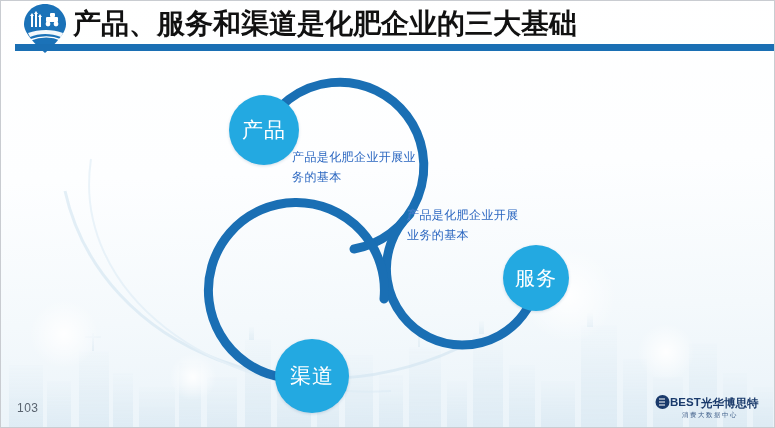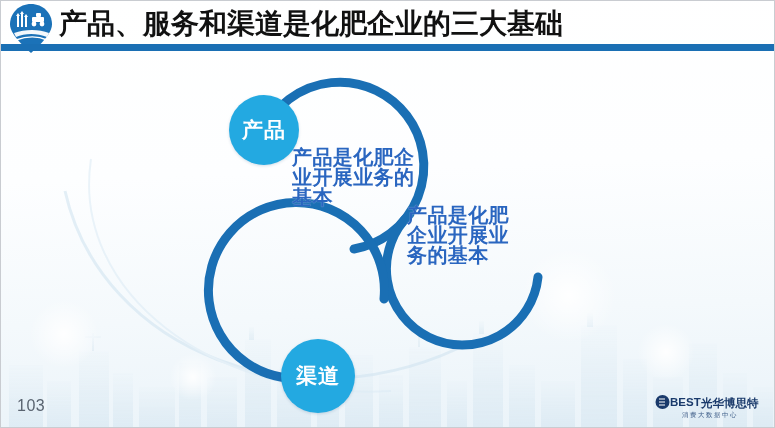--- a/index.html
+++ b/index.html
@@ -37,21 +37,21 @@
   }
   .swoosh {
     position: absolute;
     pointer-events: none;
     opacity: 0.55;
   }
 
   
   .header {
     position: absolute;
-    left: 0; top: 0;
+    left: 14px; top: 0;
     width: 688px;
     height: 52px;
   }
   .logo-pin {
     position: absolute;
     left: 6px; top: 2px;
     width: 48px; height: 52px;
   }
   .title {
     position: absolute;
@@ -91,47 +91,47 @@
   .arcs { position: absolute; left: 0; top: 0; }
 
   .badge {
     position: absolute;
     border-radius: 50%;
     background: #23A9E1;
     display: flex;
     align-items: center;
     justify-content: center;
     color: #ffffff;
-    font-weight: bold;
+    font-weight: normal;
     letter-spacing: 1px;
     box-shadow: 0 1px 3px rgba(20,80,130,0.18);
   }
   #badge-product { left: 228px; top: 46px;  width: 70px; height: 70px; font-size: 21px; }
   #badge-service { left: 502px; top: 196px; width: 66px; height: 66px; font-size: 20px; }
-  #badge-channel { left: 280px; top: 290px; width: 74px; height: 74px; font-size: 21px; }
+  #badge-channel { left: 274px; top: 290px; width: 74px; height: 74px; font-size: 21px; }
 
   .caption {
     position: absolute;
     color: #2A66C0;
-    font-weight: bold;
-    font-size: 20px;
+    font-weight: normal;
+    font-size: 12px;
     line-height: 20px;
     letter-spacing: 0.4px;
     text-shadow: 0 0 1px rgba(255,255,255,0.6);
   }
   #cap-product { left: 291px; top: 98px;  width: 124px; }
   #cap-service { left: 406px; top: 156px; width: 118px; }
   #cap-channel { left: 256px; top: 216px; width: 122px; }
 
   
   .page-num {
     position: absolute;
     left: 16px;
     bottom: 12px;
-    font-size: 16px;
+    font-size: 12px;
     color: #5a6470;
     letter-spacing: 0.5px;
   }
   .brand {
     position: absolute;
     right: 8px;
     bottom: 6px;
     width: 112px;
     height: 30px;
   }
@@ -235,20 +235,21 @@
       </g>
 
       <g>
         <path d="M 383 250
                  A 88 88 0 1 0 316 327" fill="none" stroke="#1A6FB4" stroke-width="9" stroke-linecap="round"></path>
       </g>
     </svg>
 
     <div class="badge" id="badge-product">产品</div>
 
+    <div class="badge" id="badge-service">服务</div>
 
     <div class="badge" id="badge-channel">渠道</div>
 
     <div class="caption" id="cap-product">产品是化肥企业开展业务的基本</div>
 
     <div class="caption" id="cap-service">产品是化肥企业开展业务的基本</div>
 
   </div>
 
   <div class="page-num">103</div>

